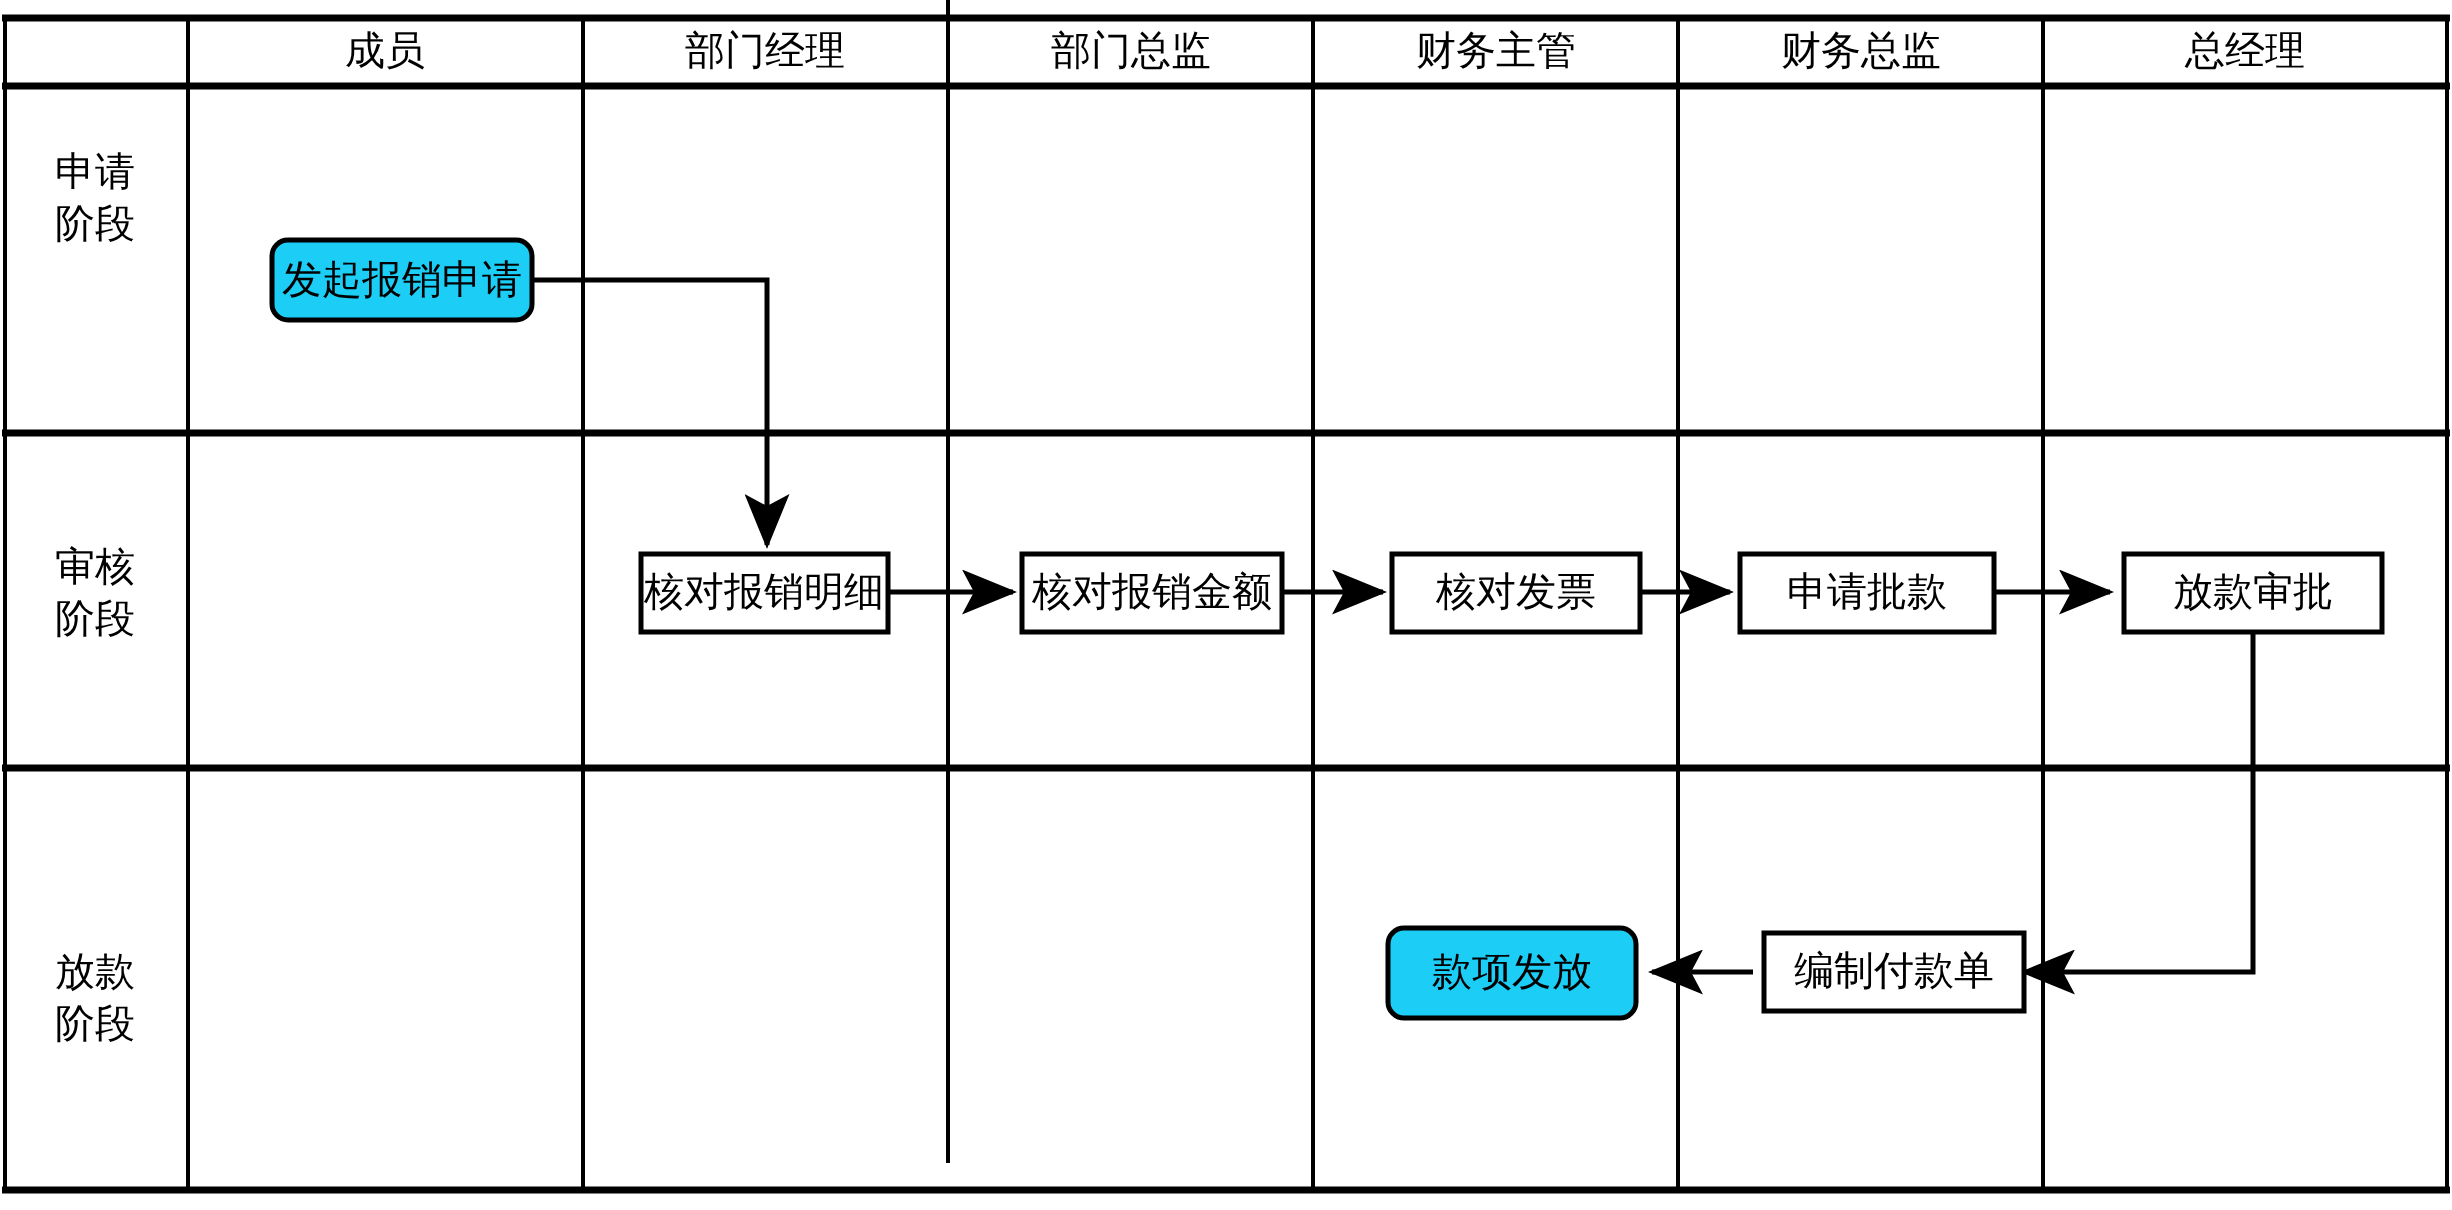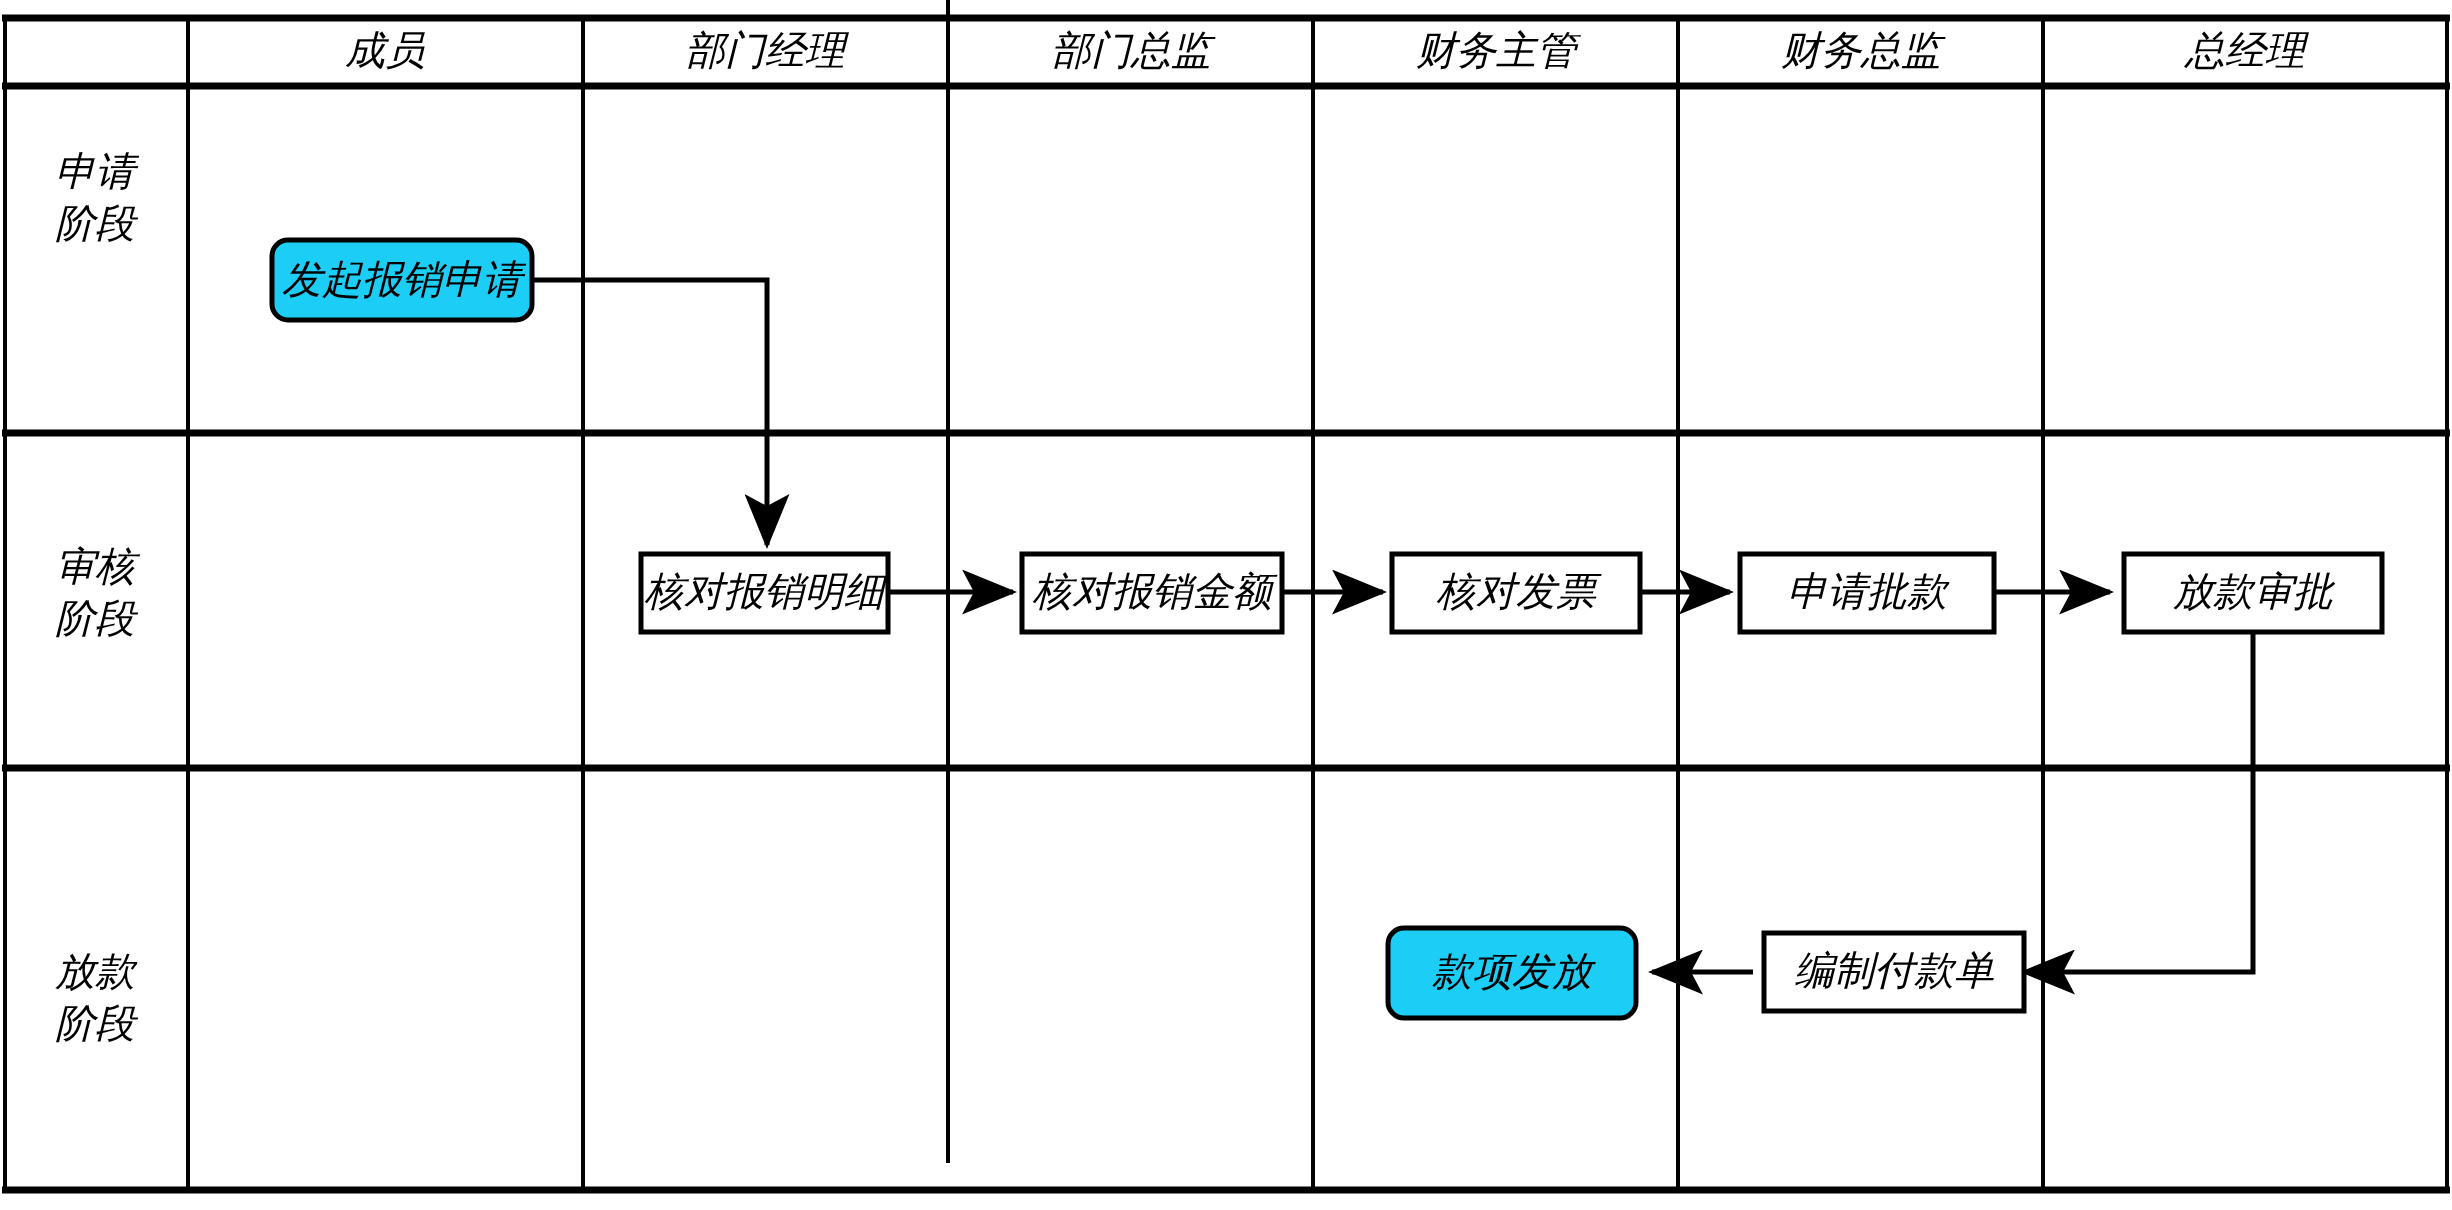--- a/index.html
+++ b/index.html
@@ -10,21 +10,20 @@
   }
   body {
     font-family: "Liberation Sans", "DejaVu Sans", sans-serif;
   }
   #diagram-root {
     position: relative;
     width: 2452px;
     height: 1210px;
     background: #ffffff;
     overflow: hidden;
-    font-style: italic;
   }
   svg#swimlane-svg {
     display: block;
     width: 2452px;
     height: 1210px;
   }
   .grid-line-heavy {
     stroke: #000000;
     stroke-width: 7;
     fill: none;

